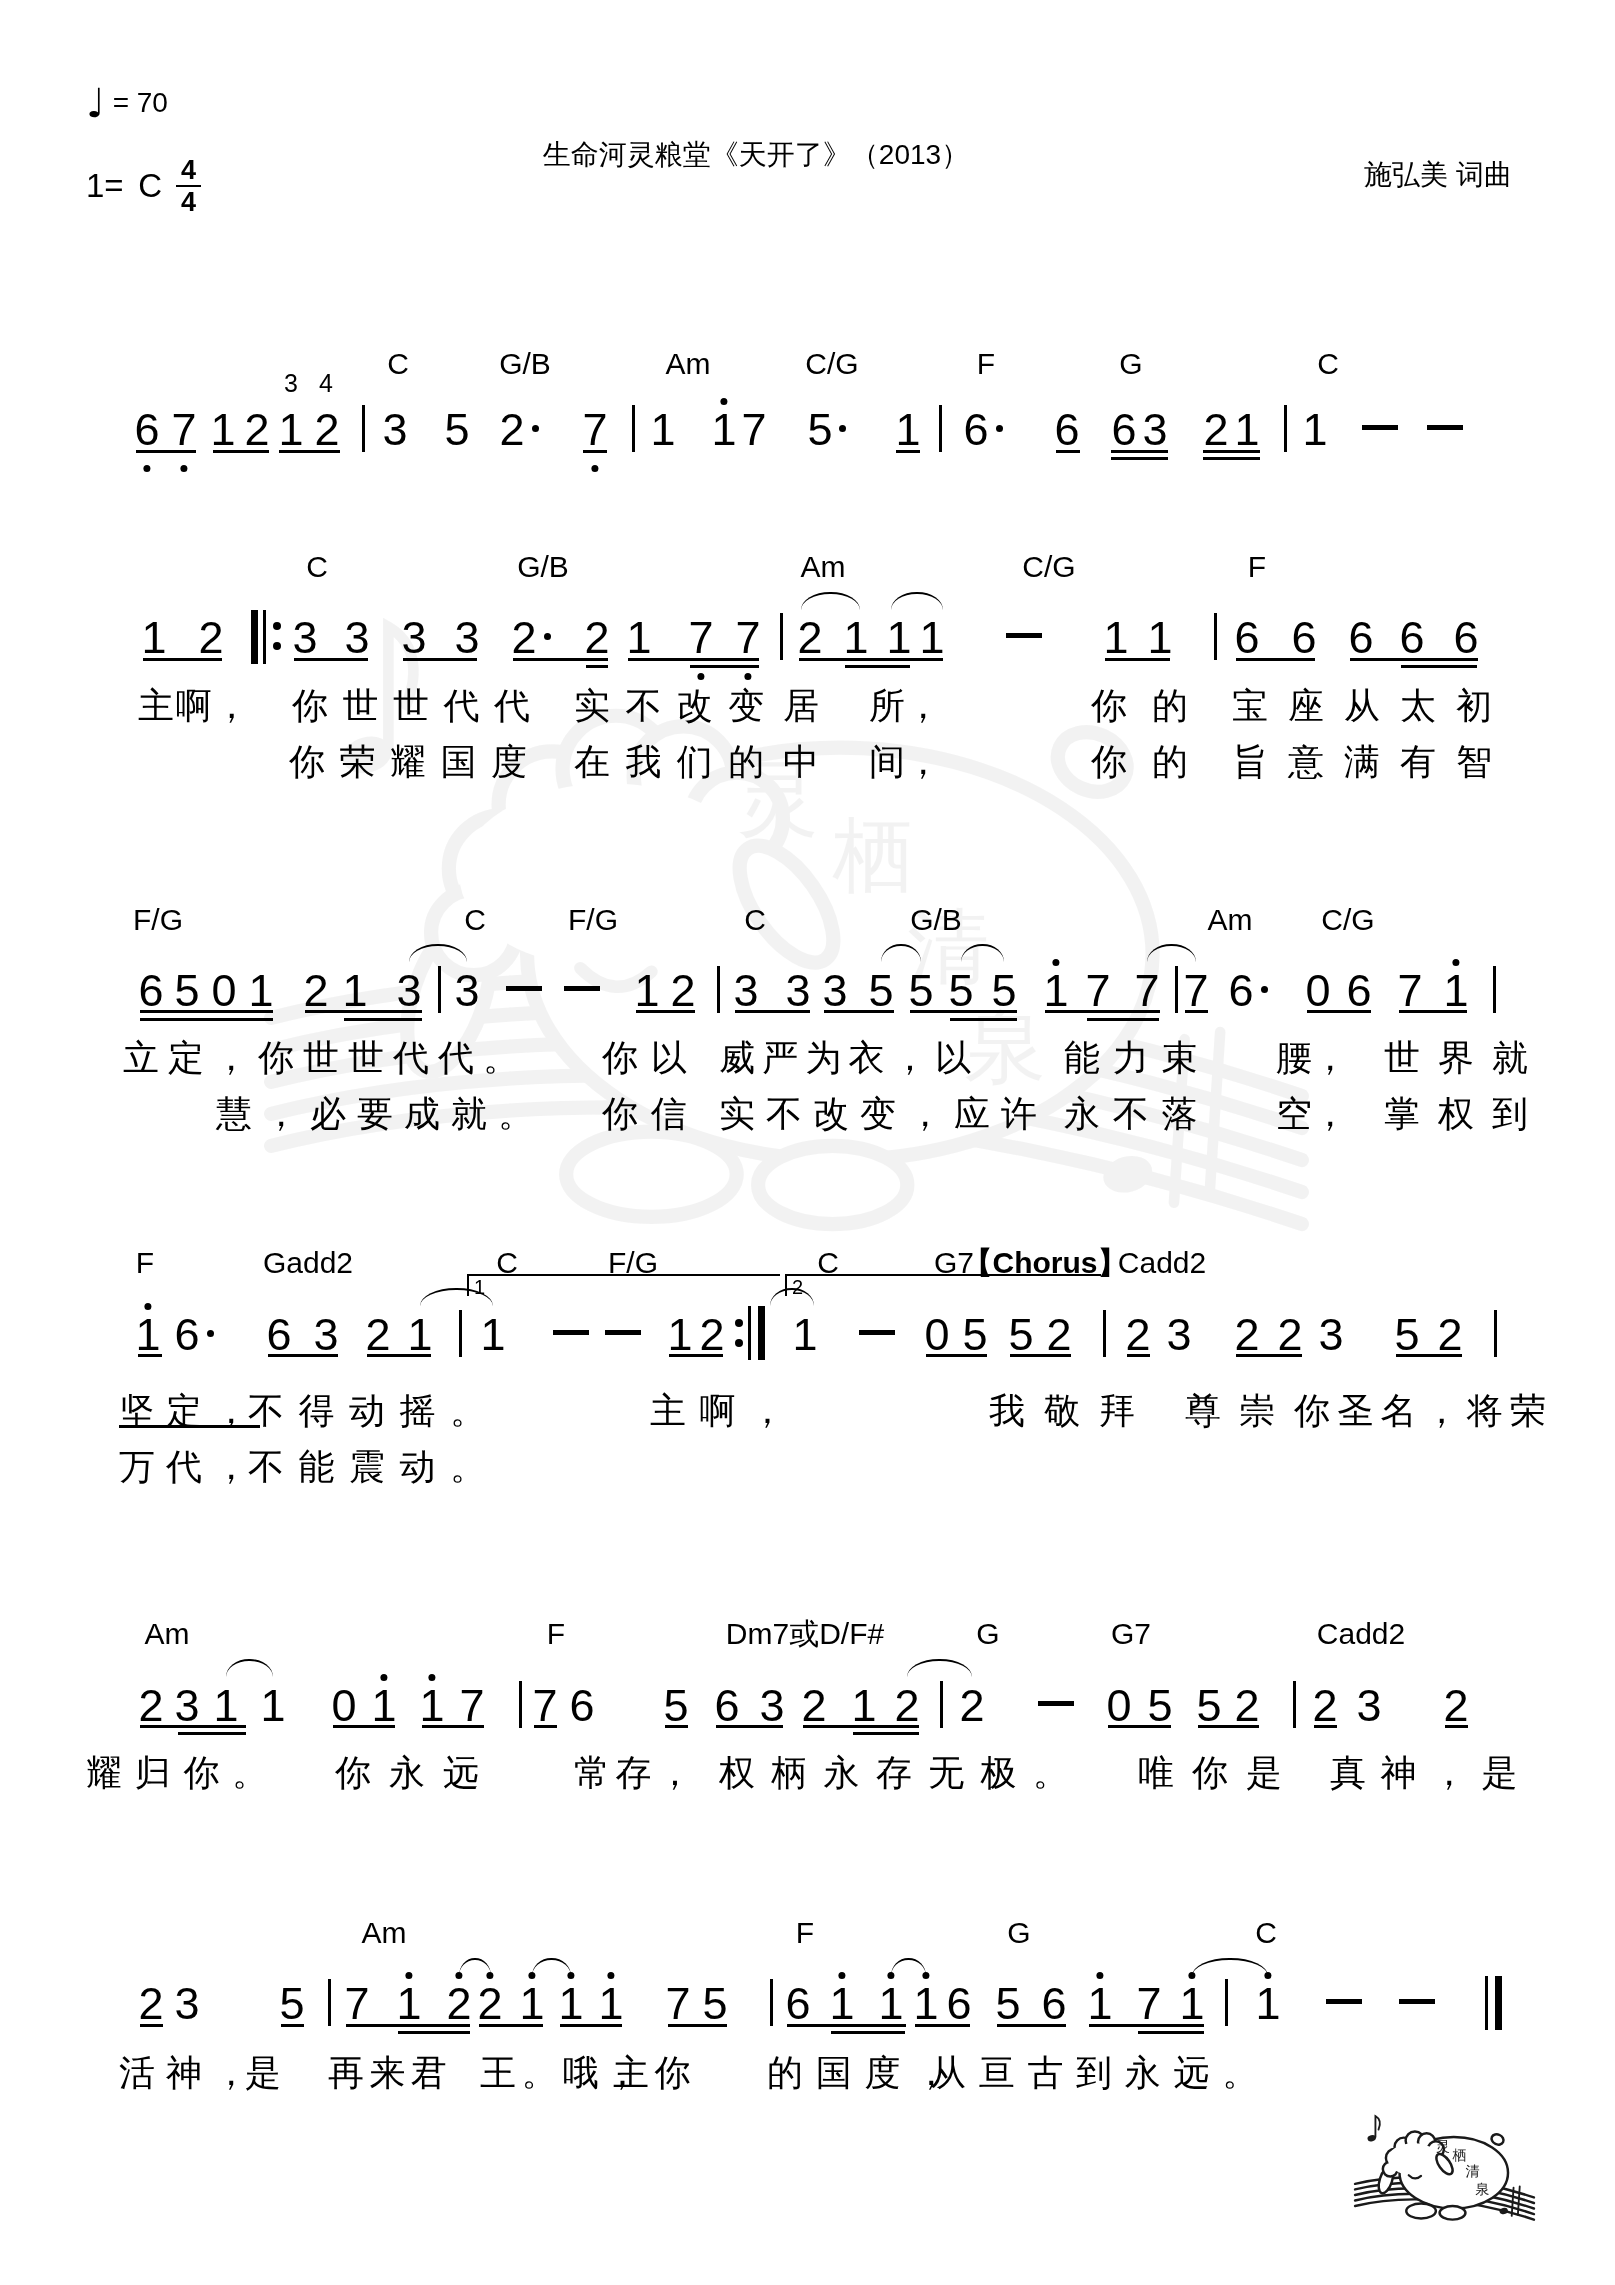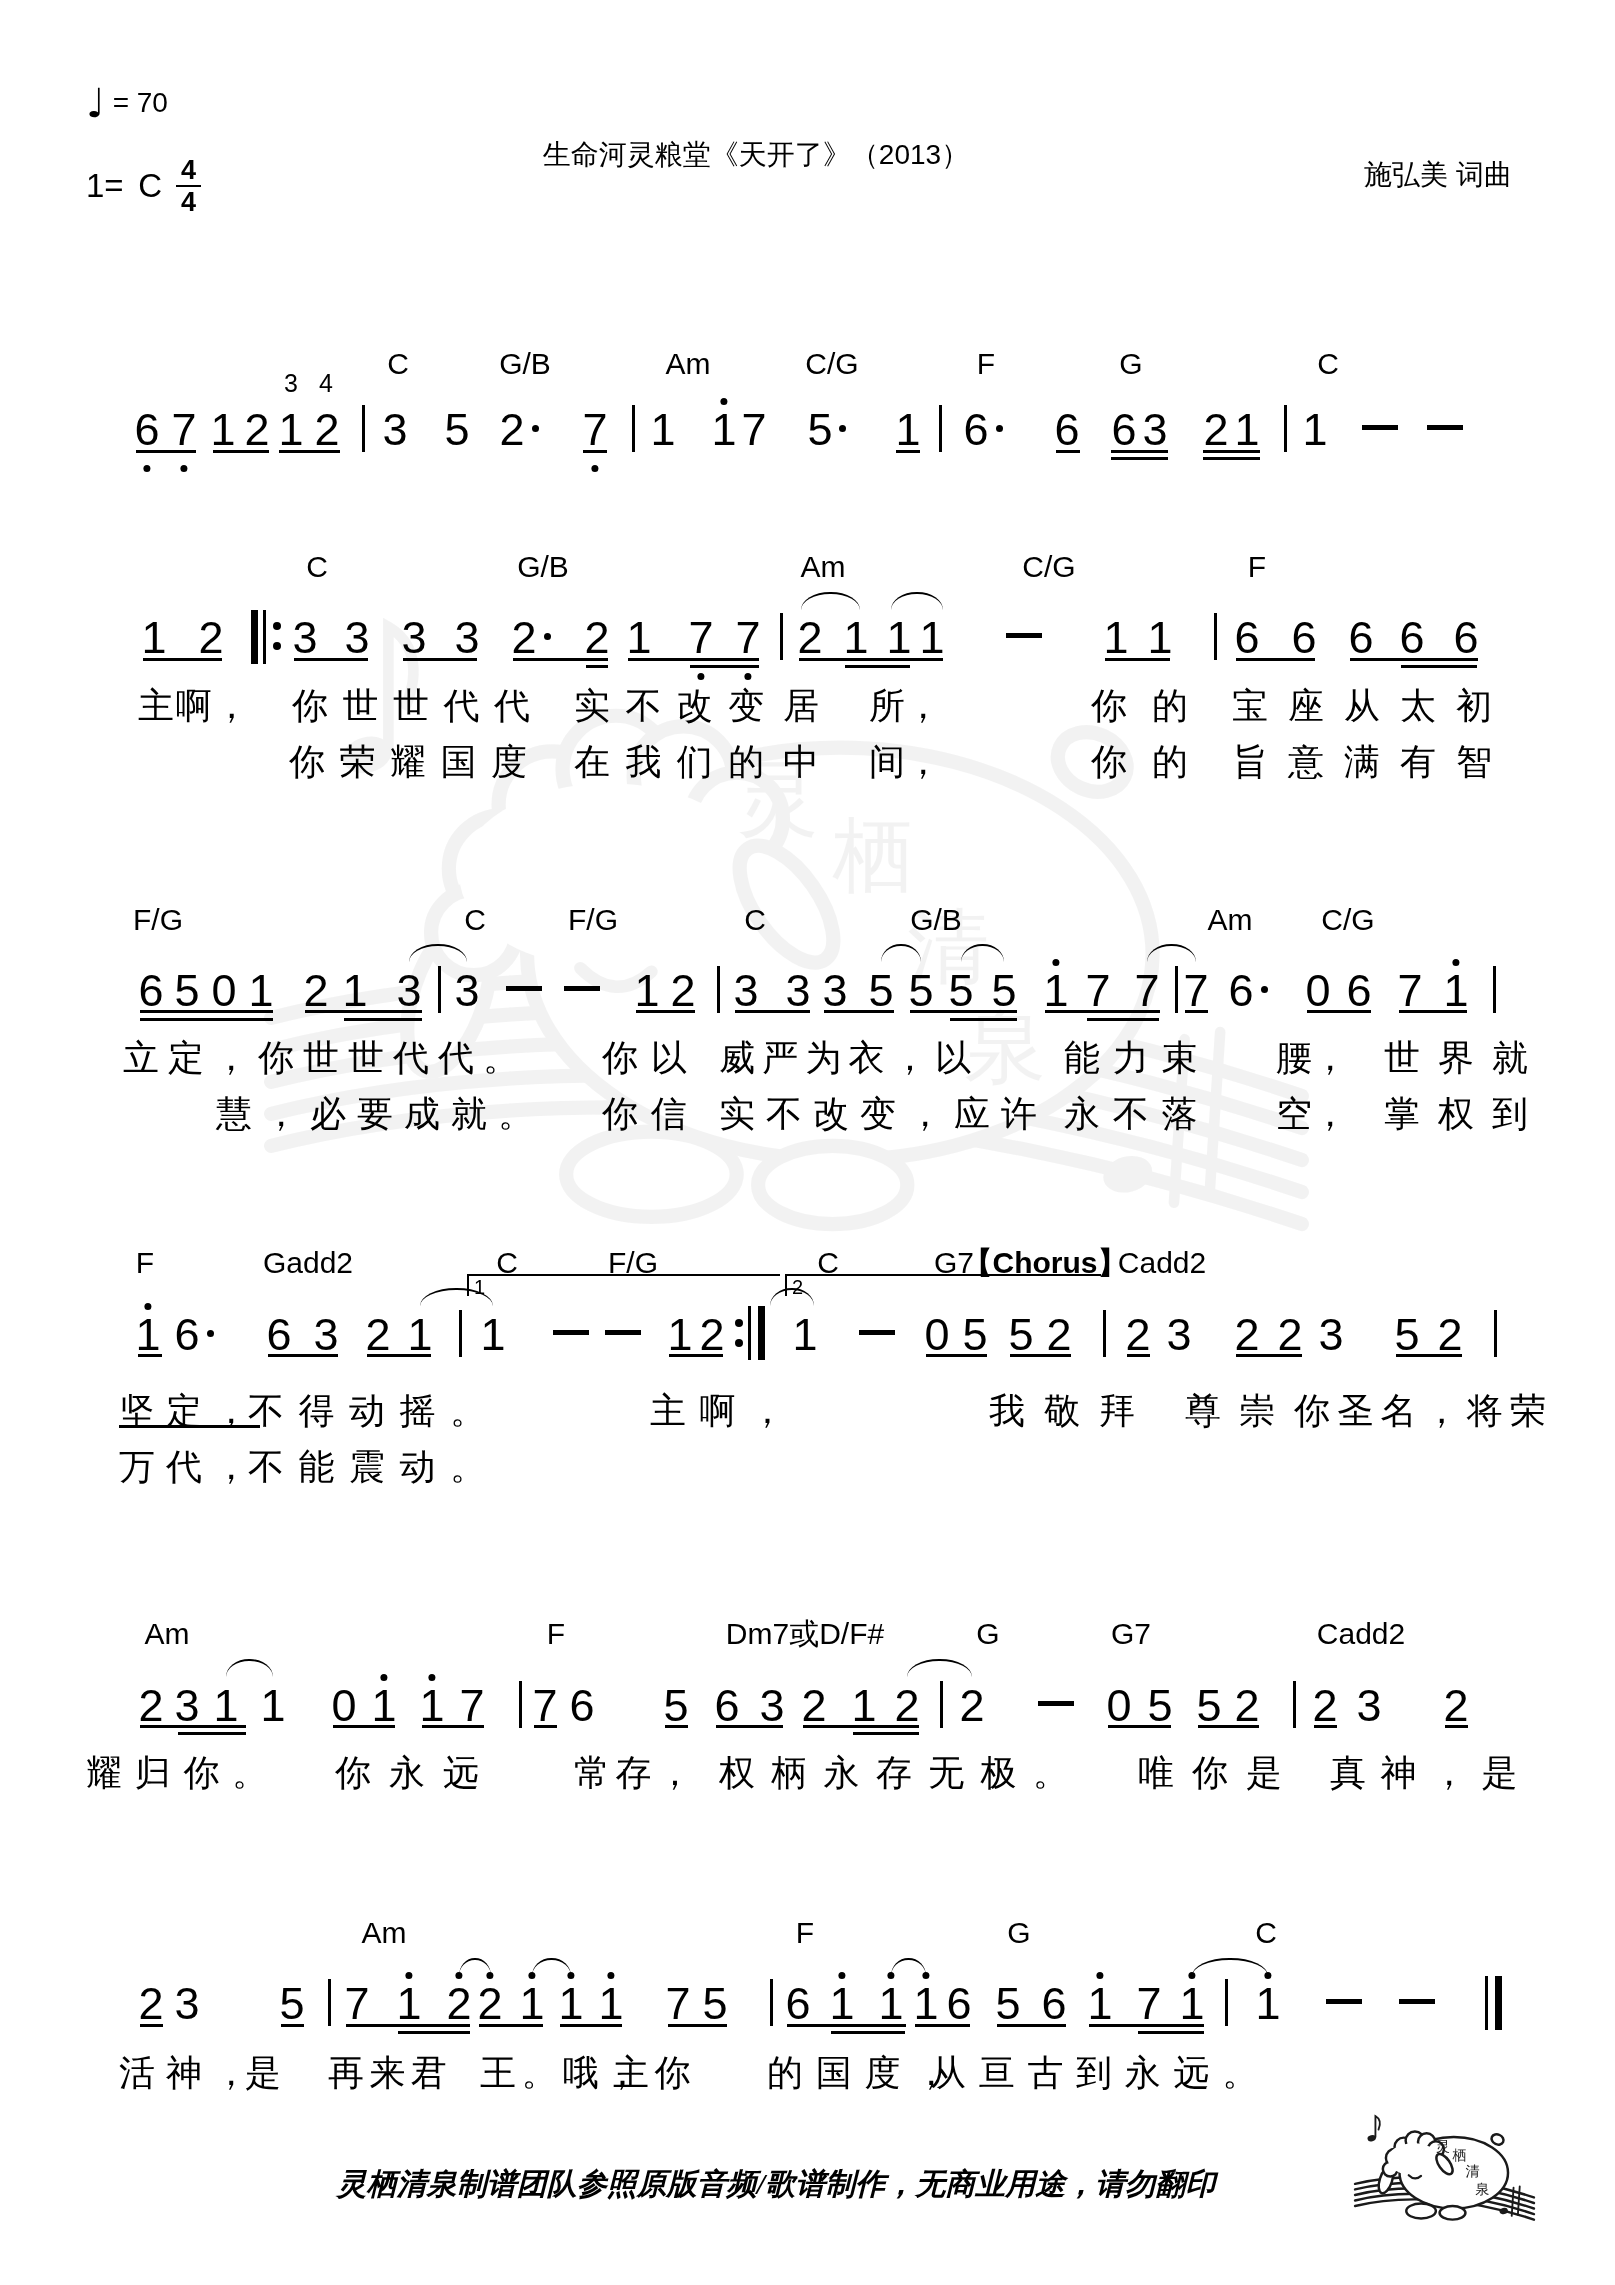--- a/index.html
+++ b/index.html
@@ -495,21 +495,20 @@
         <div class="lyr" style="left: 119px; top: 2055px; letter-spacing: 11px;">活神，</div>
         <div class="lyr" style="left: 245px; top: 2055px; letter-spacing: 0px;">是</div>
         <div class="lyr" style="left: 328px; top: 2055px; letter-spacing: 5.4px;">再来君</div>
         <div class="lyr" style="left: 480px; top: 2055px; letter-spacing: 5.4px;">王。哦，</div>
         <div class="lyr" style="left: 613px; top: 2055px; letter-spacing: 5.4px;">主你</div>
         <div class="lyr" style="left: 767px; top: 2055px; letter-spacing: 12.7px;">的国度，</div>
         <div class="lyr" style="left: 930px; top: 2055px; letter-spacing: 12.7px;">从亘古到永远。</div>
       </div>
     </div>
 
-  <div class="footer">灵栖清泉制谱团队参照原版音频/歌谱制作，无商业用途，请勿翻印</div>
 
   <div class="logo">
     <svg viewBox="0 0 300 220" width="100%" height="100%">
         <use href="#sheep-art"></use>
       </svg>
   </div>
 
 </div>
 
 

